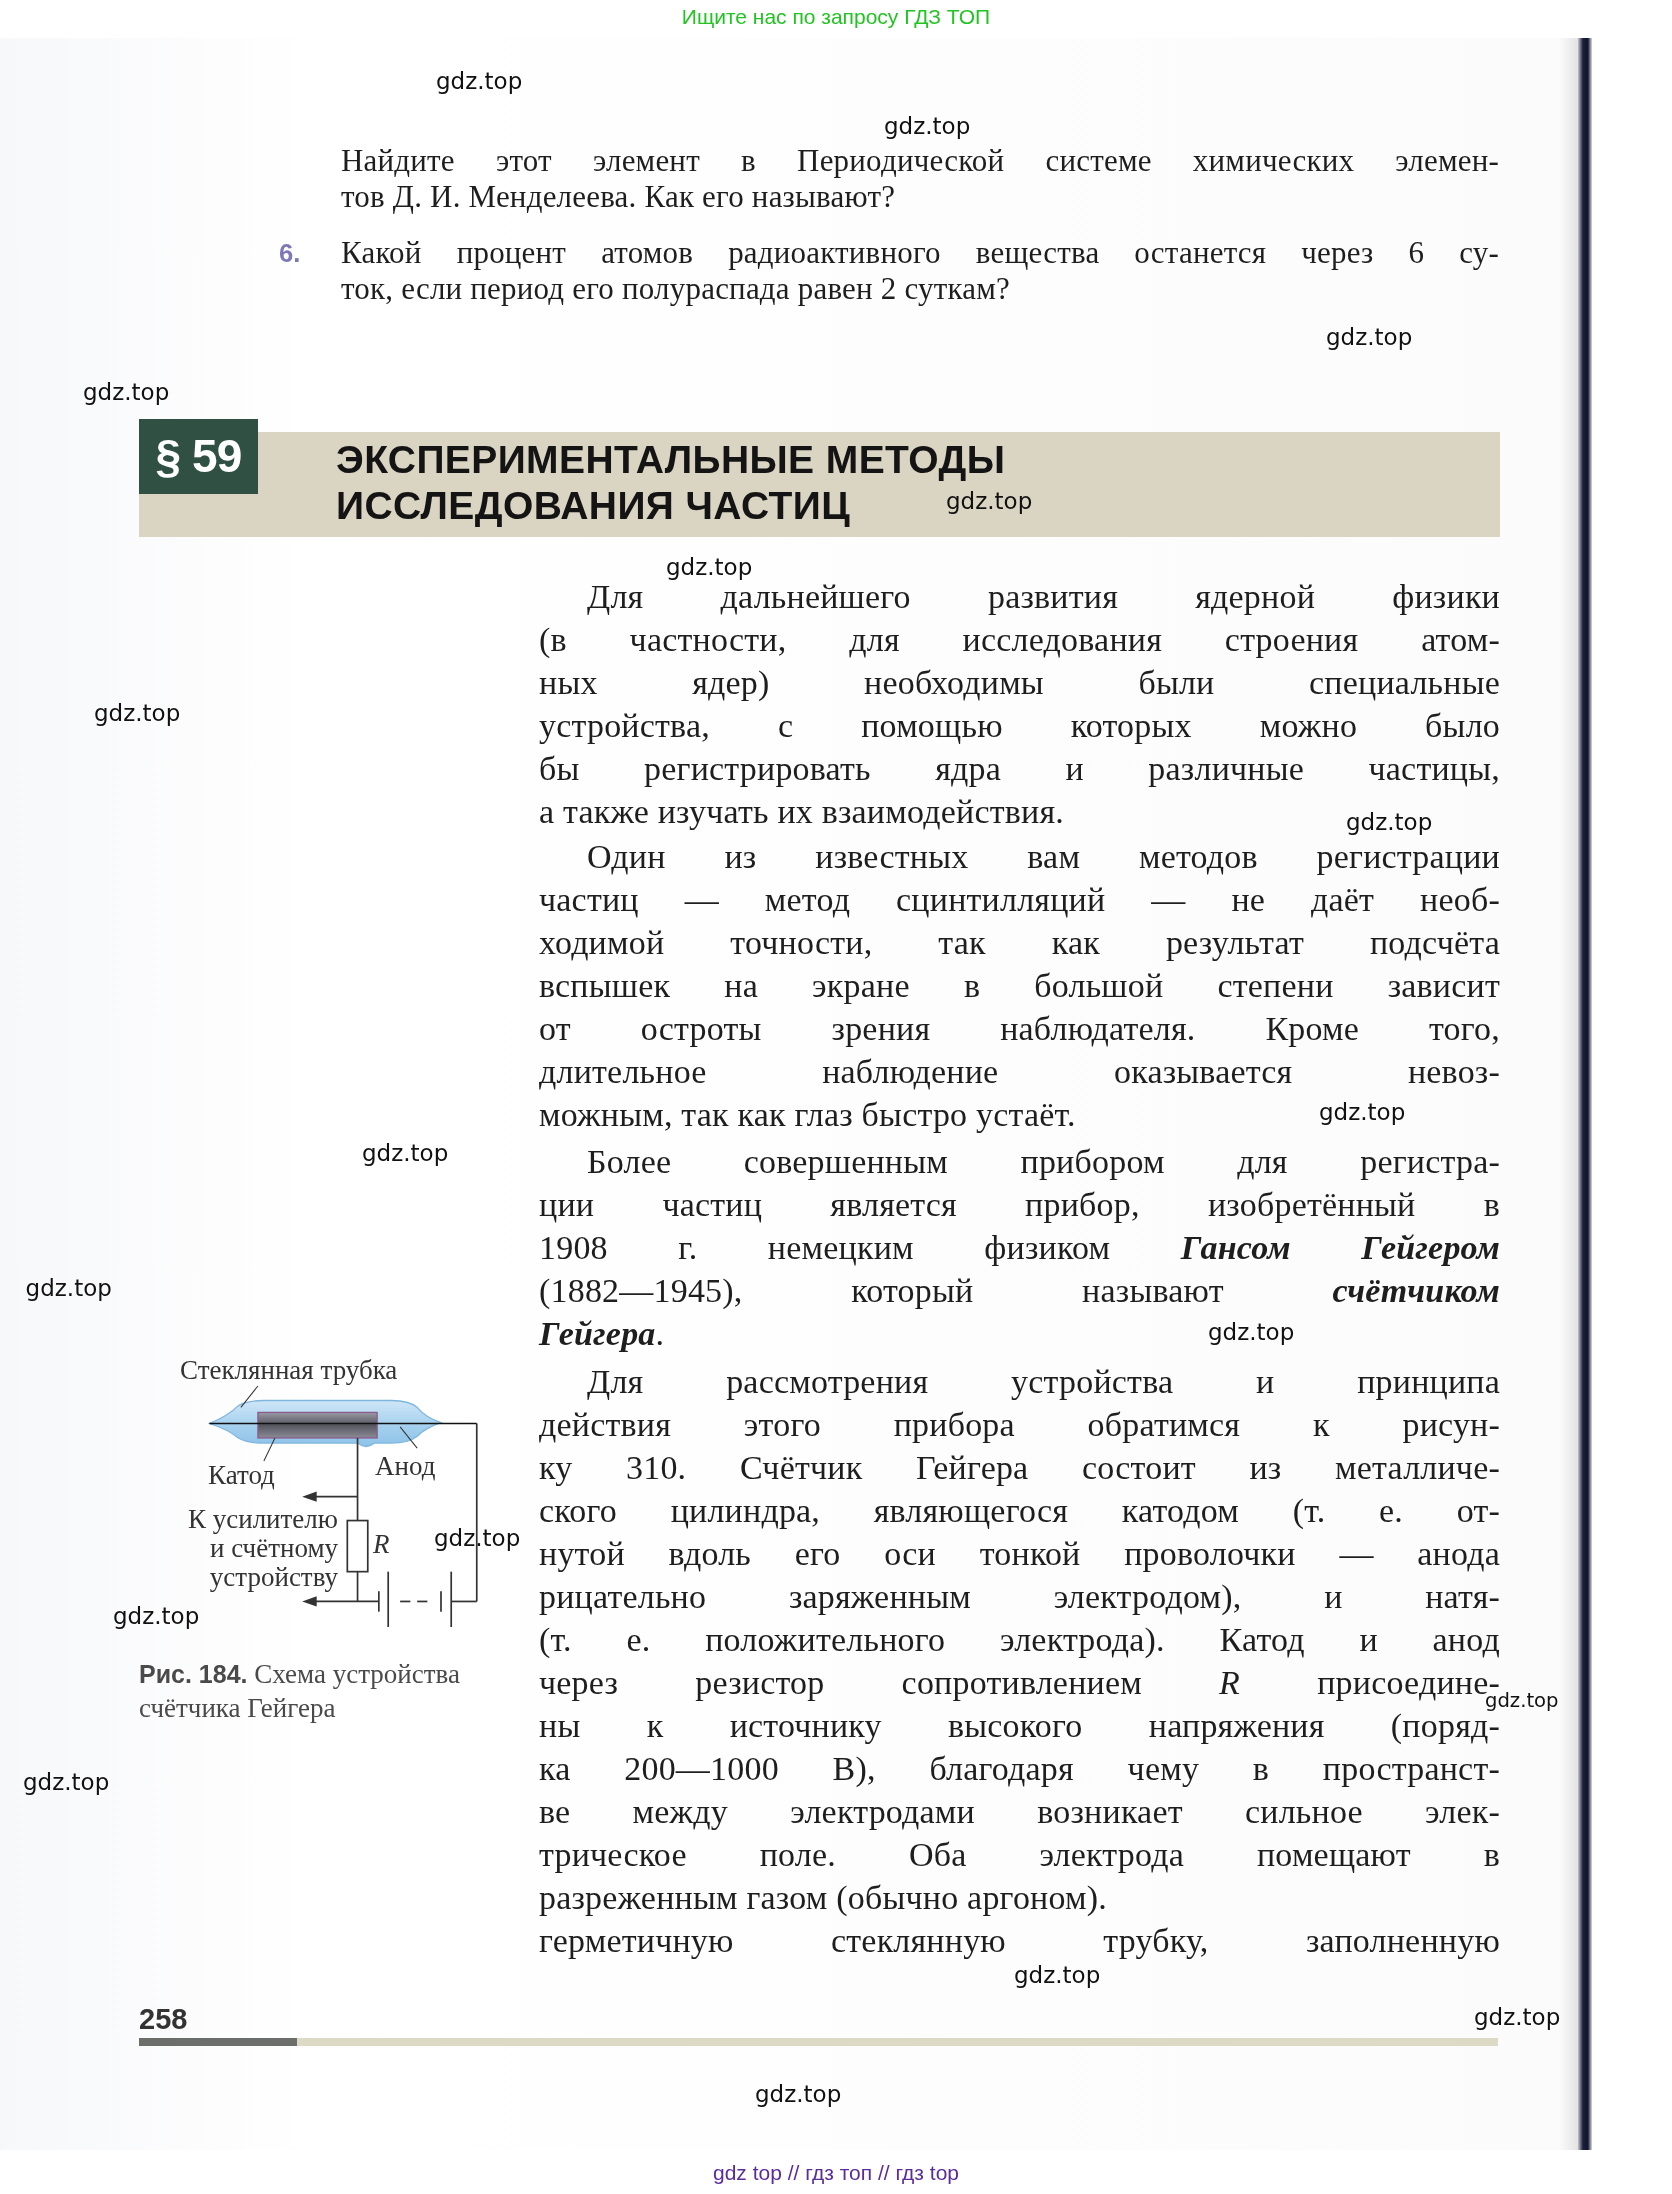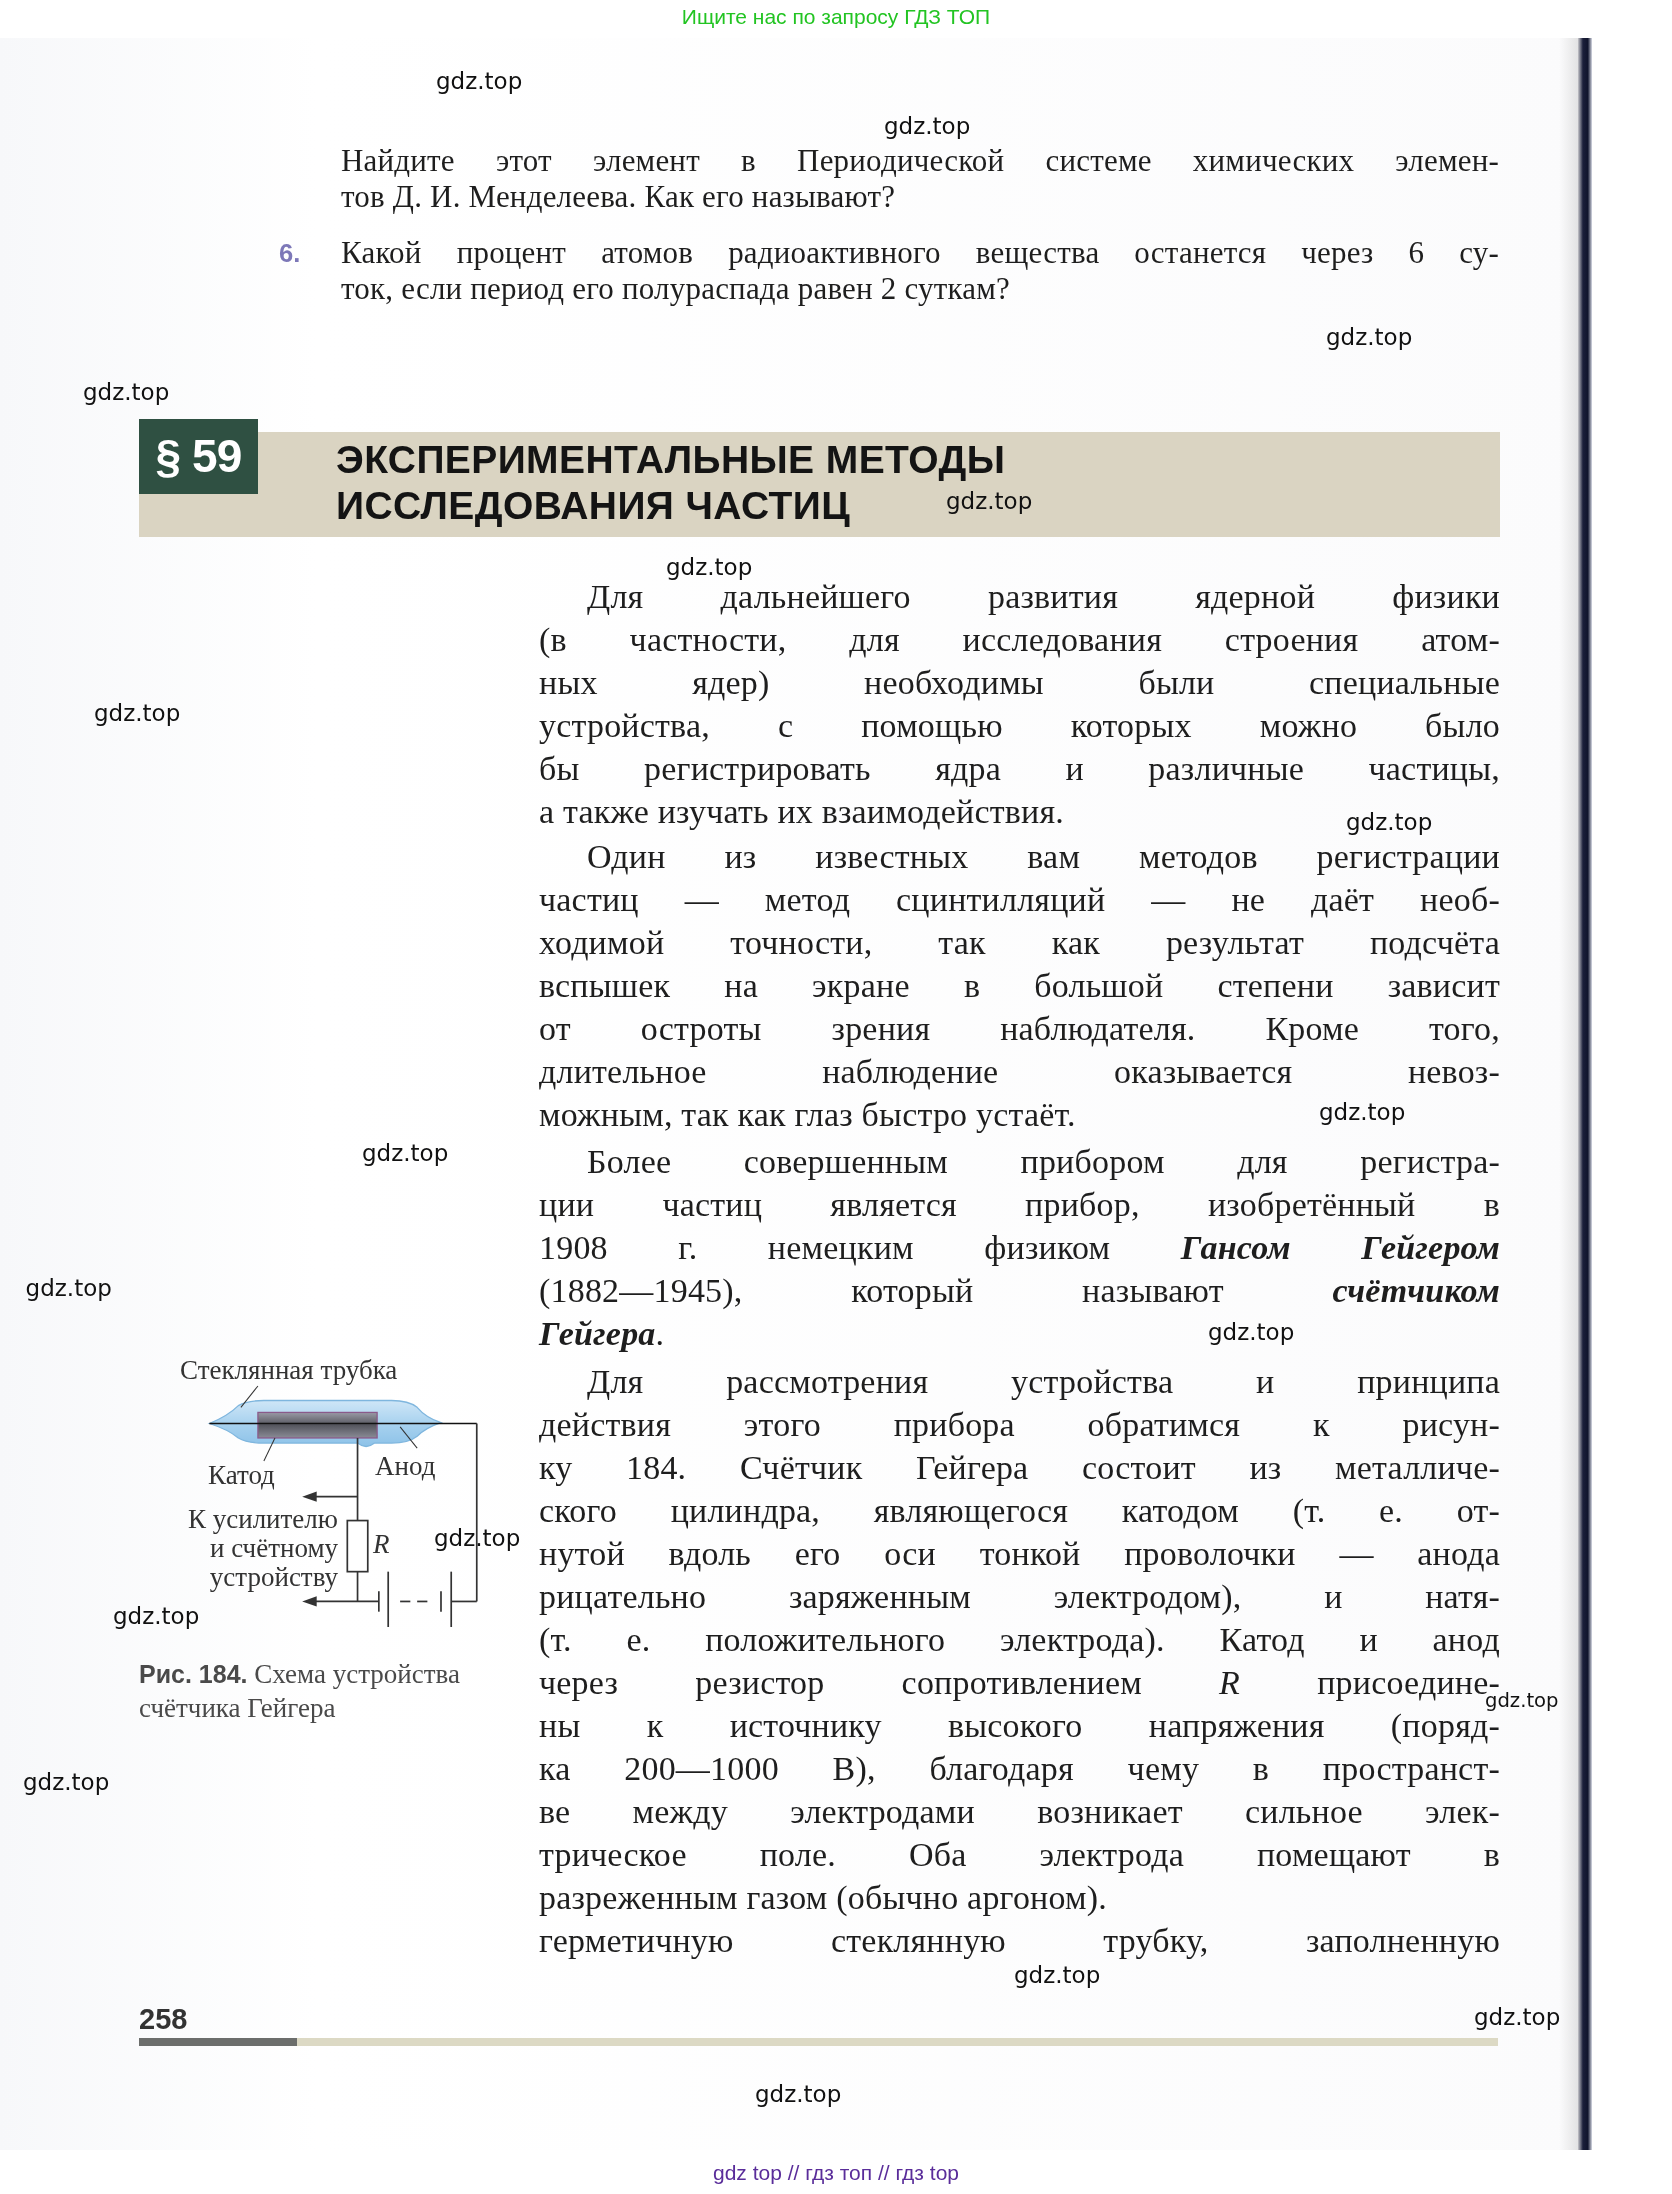--- a/index.html
+++ b/index.html
@@ -135,21 +135,21 @@
   <span class="line" style="padding-left:48px;">Более совершенным прибором для регистра-</span>
   <span class="line">ции частиц является прибор, изобретённый в</span>
   <span class="line"><span>1908 г. немецким физиком </span><span class="bold-italic">Гансом Гейгером</span></span>
   <span class="line"><span>(1882—1945), который называют </span><span class="bold-italic">счётчиком</span></span>
   <span class="line last"><span class="bold-italic">Гейгера</span><span>.</span></span>
 </div>
 
 <div class="text" style="left:539px; top:1360px; width:961px;">
   <span class="line" style="padding-left:48px;">Для рассмотрения устройства и принципа</span>
   <span class="line">действия этого прибора обратимся к рисун-</span>
-  <span class="line">ку 184. Счётчик Гейгера состоит из металличе-</span>
+  <span class="line">ку 310. Счётчик Гейгера состоит из металличе-</span>
   <span class="line">ского цилиндра, являющегося катодом (т. е. от-</span>
   <span class="line">нутой вдоль его оси тонкой проволочки — анода</span>
   <span class="line">рицательно заряженным электродом), и натя-</span>
   <span class="line">(т. е. положительного электрода). Катод и анод</span>
   <span class="line"><span>через резистор сопротивлением </span><span class="italic">R</span><span> присоедине-</span></span>
   <span class="line">ны к источнику высокого напряжения (поряд-</span>
   <span class="line">ка 200—1000 В), благодаря чему в пространст-</span>
   <span class="line">ве между электродами возникает сильное элек-</span>
   <span class="line">трическое поле. Оба электрода помещают в</span>
   <span class="line last">разреженным газом (обычно аргоном).</span>

